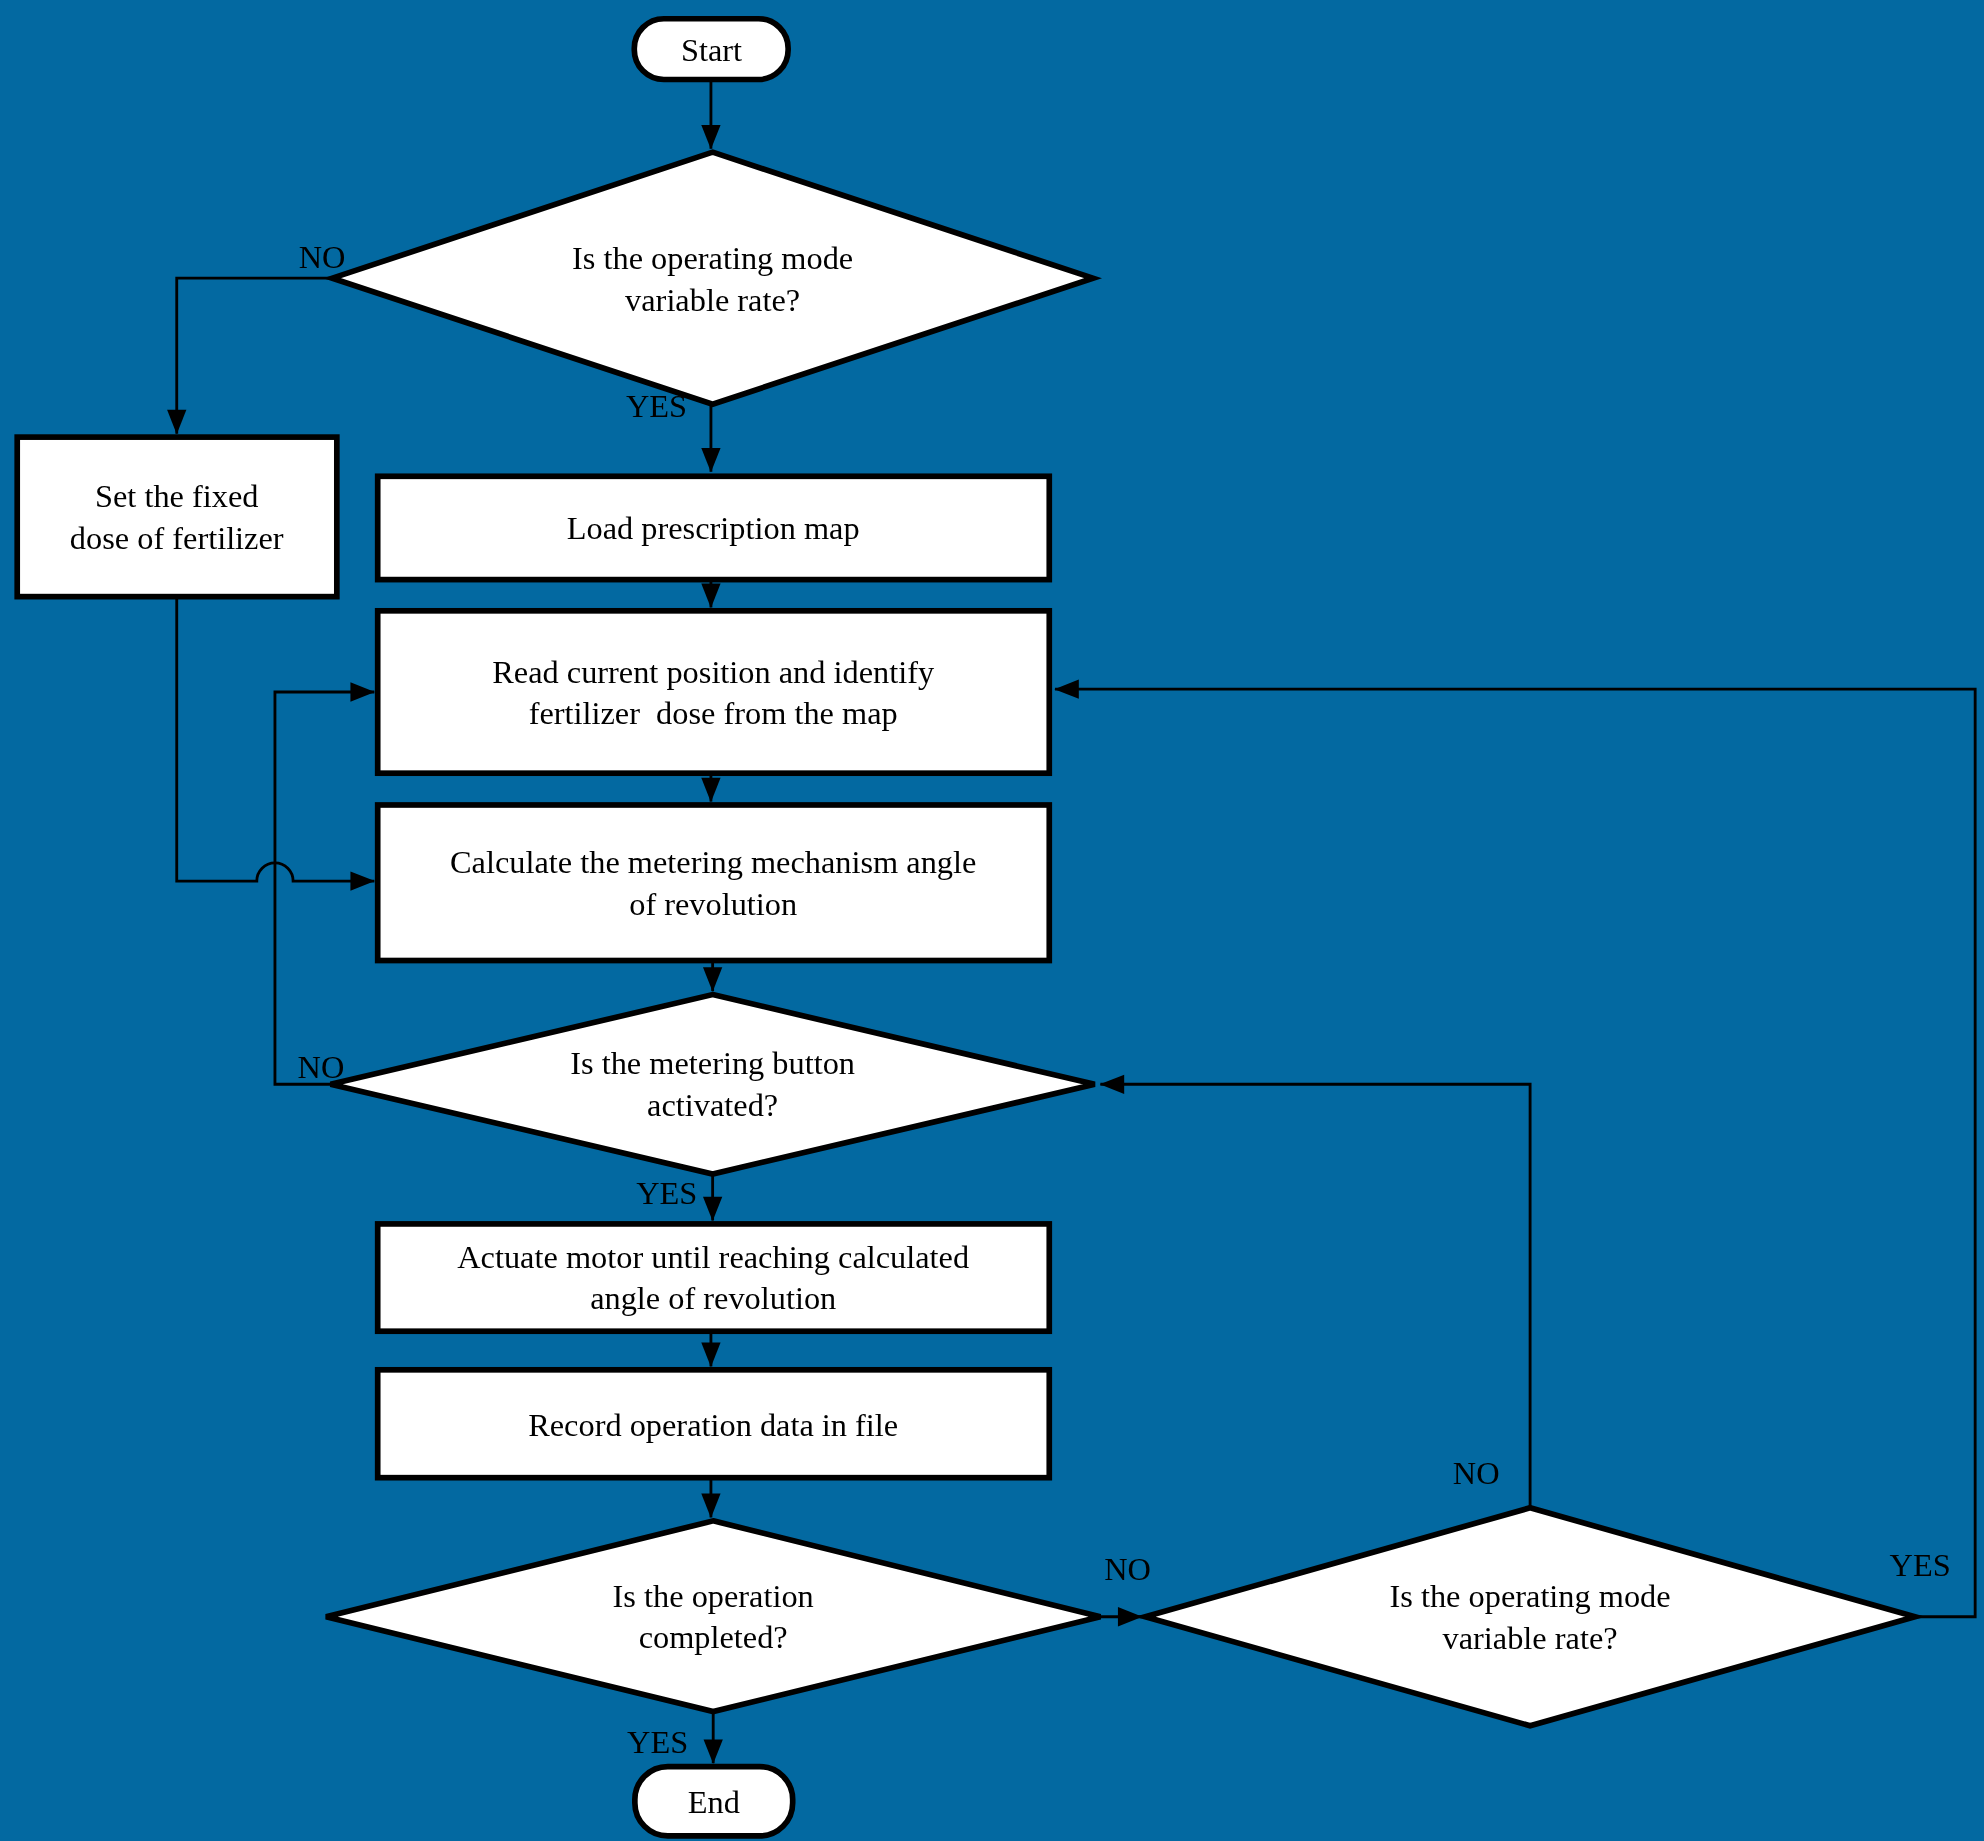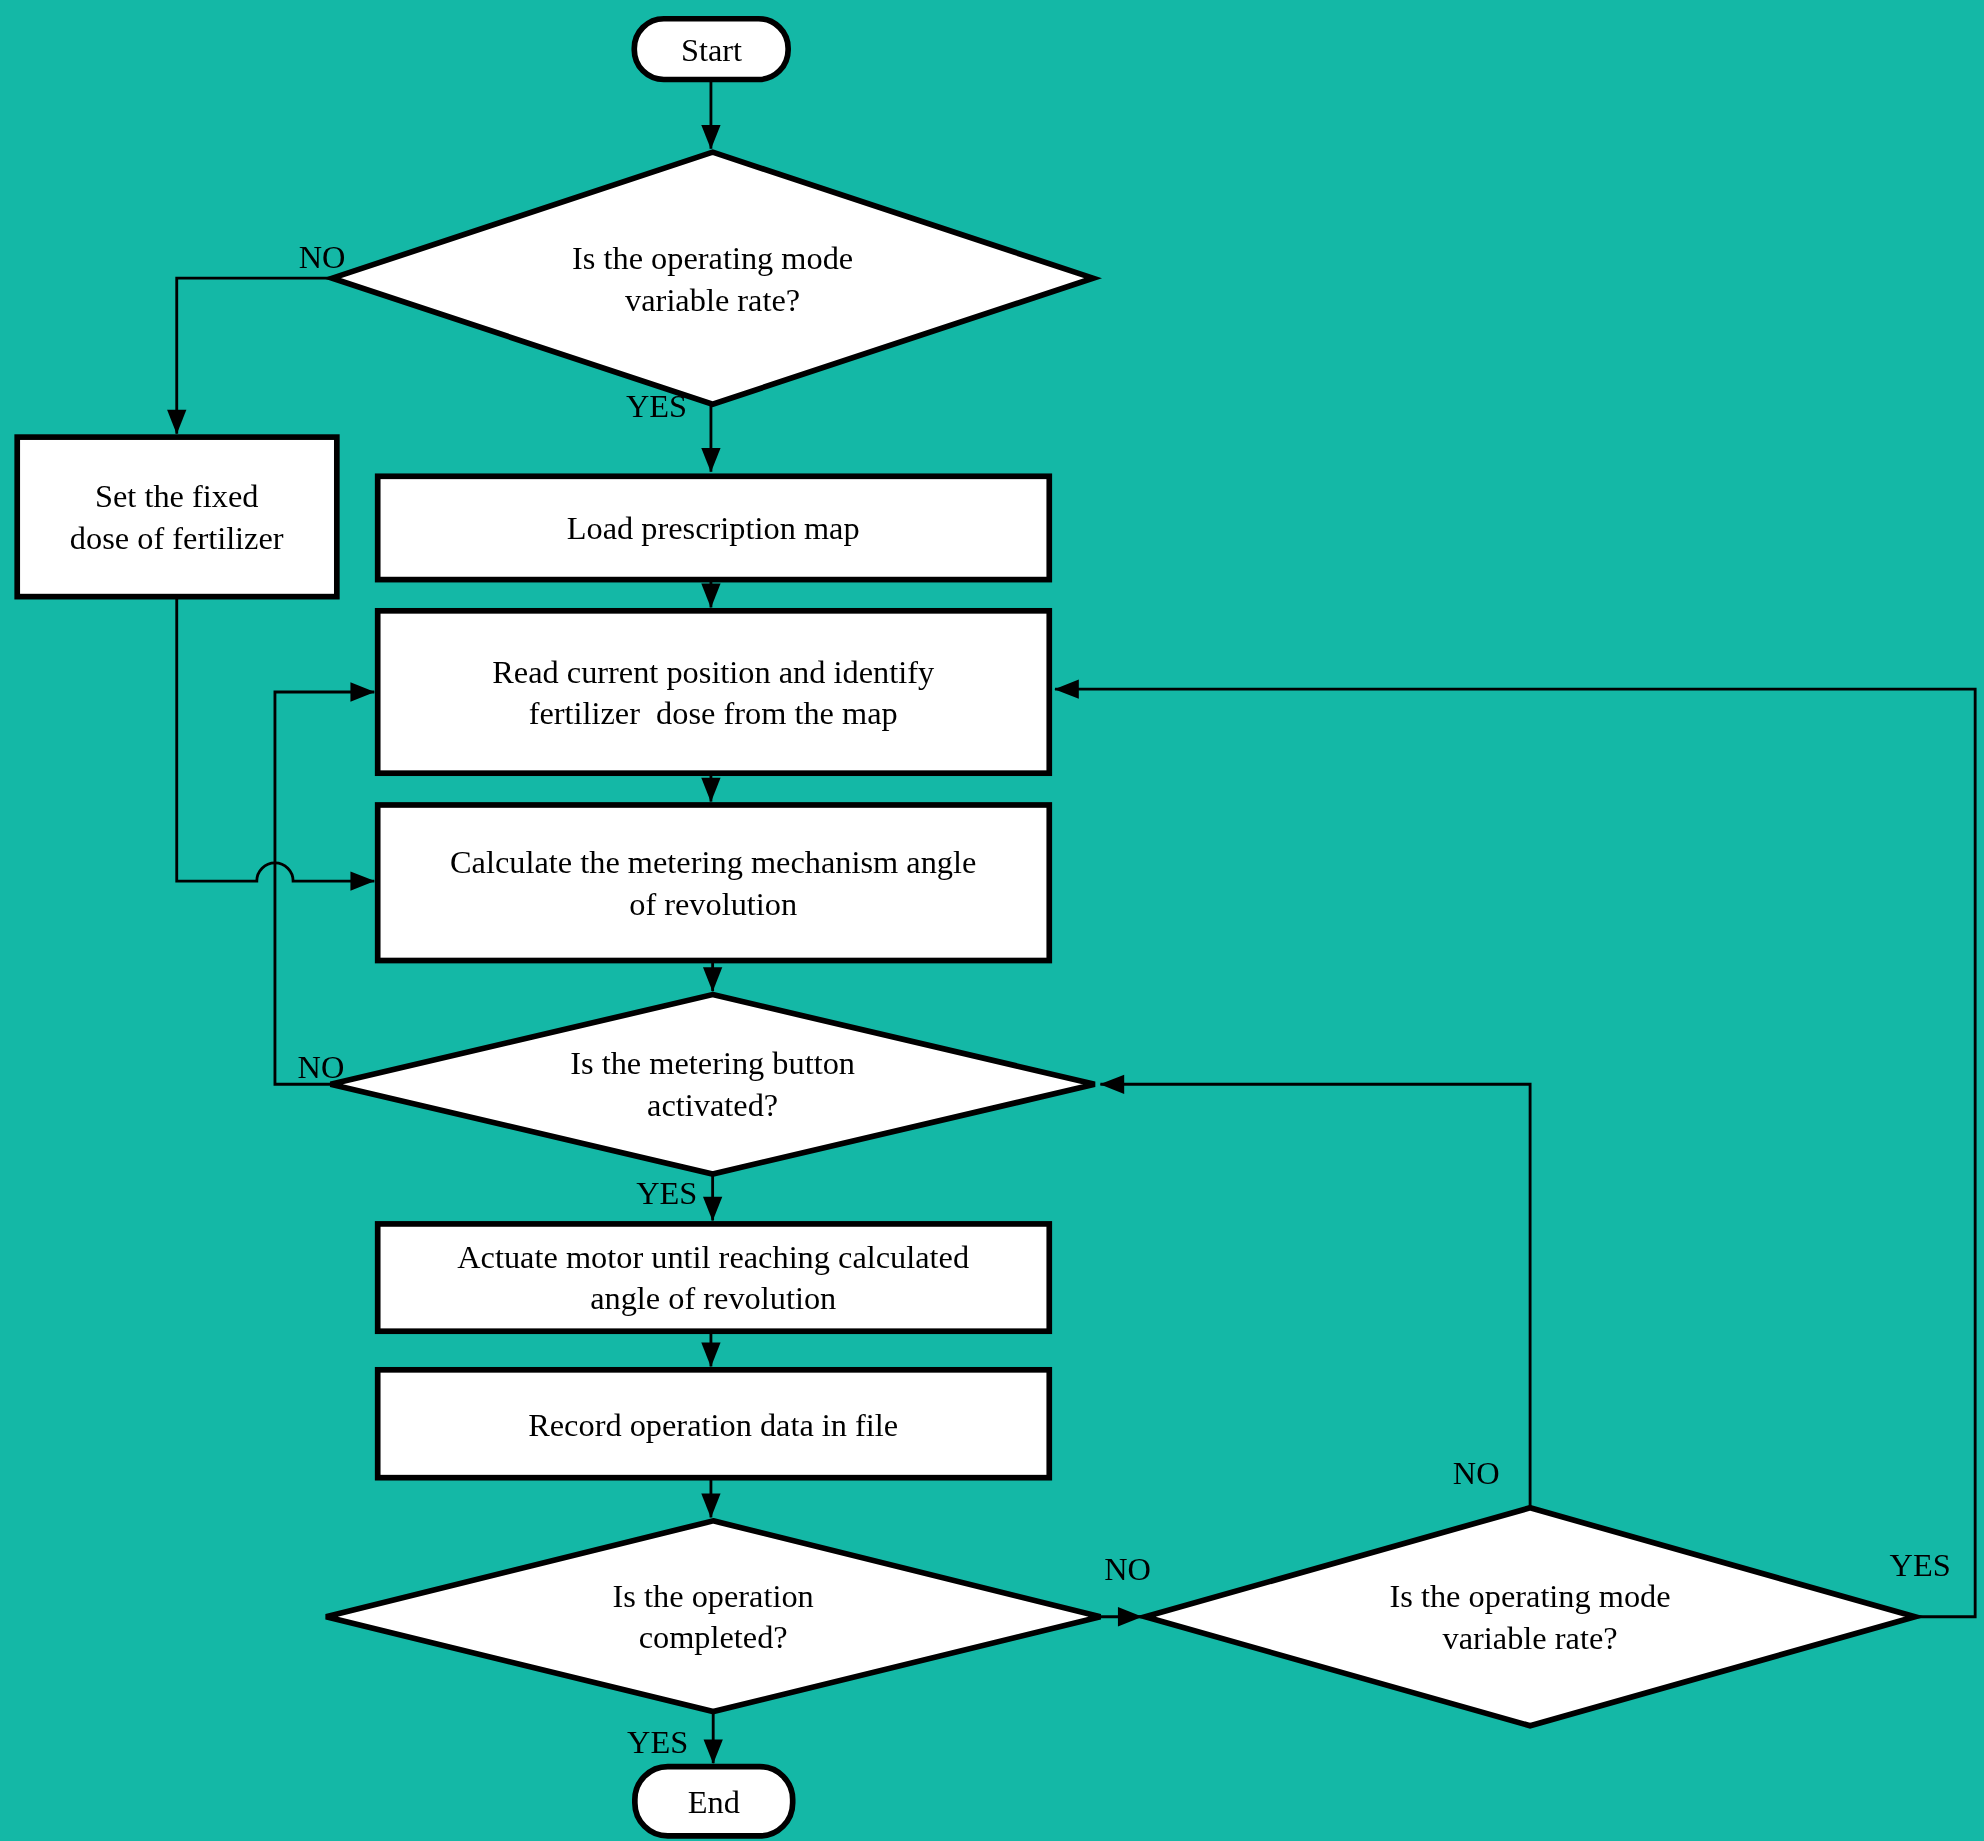--- a/index.html
+++ b/index.html
@@ -1,16 +1,16 @@
 <!DOCTYPE html>
 <html style="font-size:9px"><head>
 <meta charset="utf-8">
 <style>
   html, body { margin: 0; padding: 0; background: #ffffff; }
-  .canvas { width: 1985px; height: 1841px; background: #14b8a6; position: relative; }
+  .canvas { width: 1985px; height: 1841px; background: #0369a1; position: relative; }
   svg { display: block; }
   .shape { fill: #ffffff; stroke: #000000; stroke-width: 10; stroke-linejoin: miter; }
   .edge  { fill: none; stroke: #000000; stroke-width: 5; stroke-linejoin: miter; }
   text {
     font-family: "Liberation Serif", "DejaVu Serif", serif;
     font-size: 57px;
     fill: #000000;
     white-space: pre;
   }
   .node-label { text-anchor: middle; dominant-baseline: central; }

